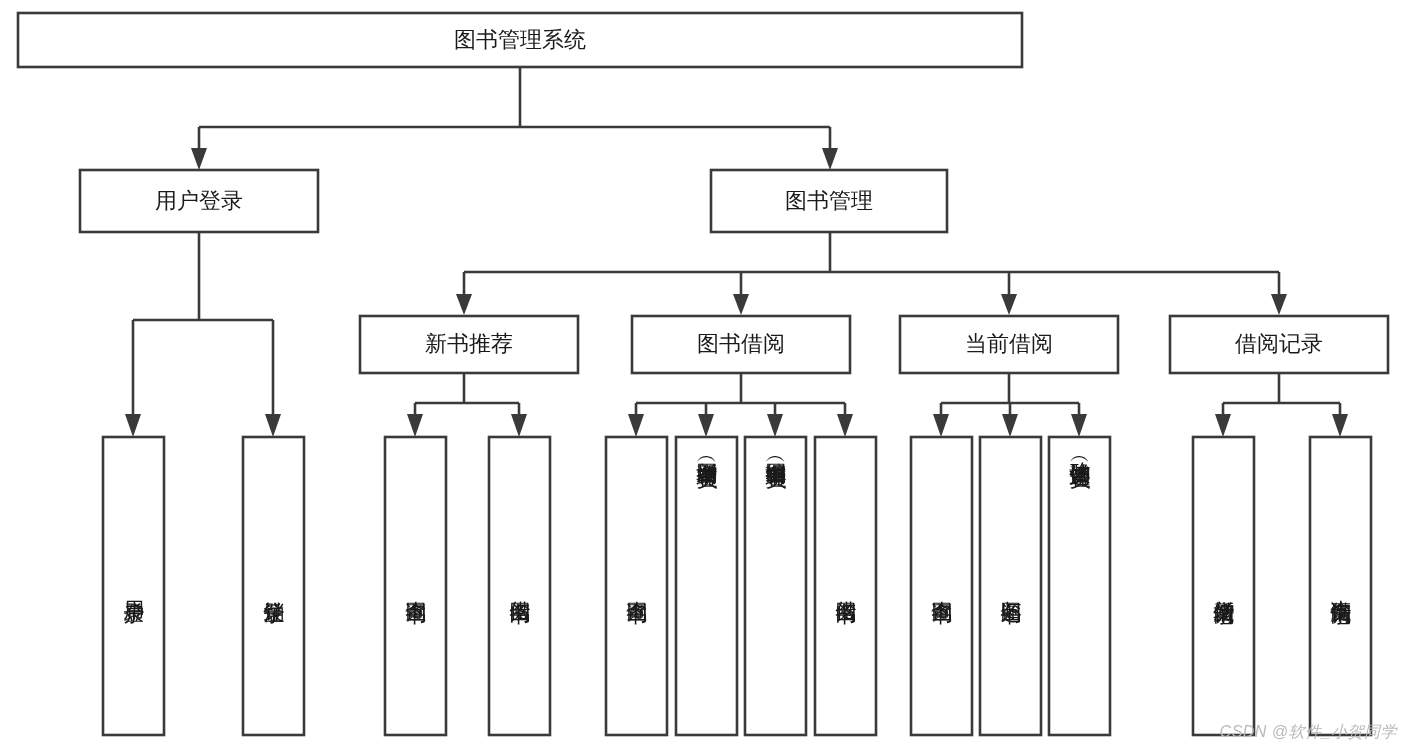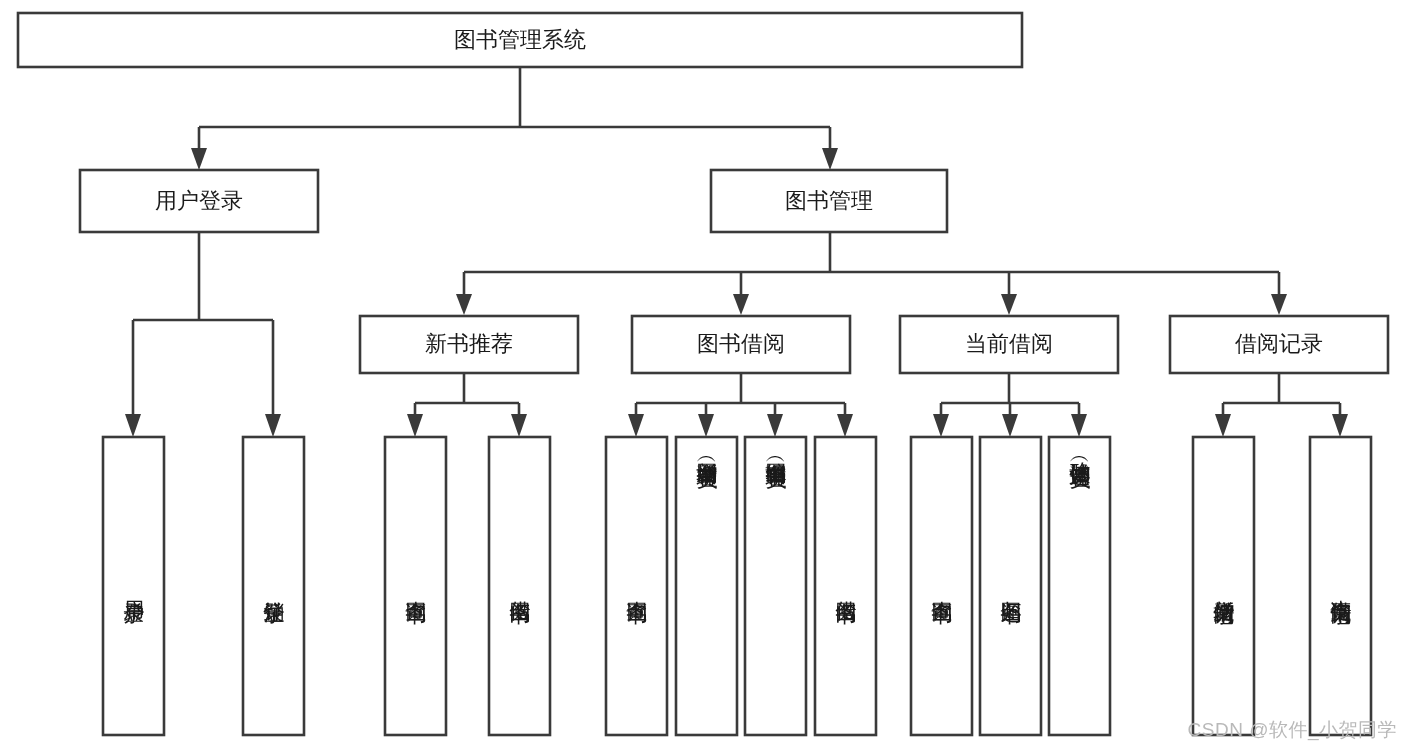--- a/index.html
+++ b/index.html
@@ -64,24 +64,25 @@
     display: flex;
     align-items: center;
     justify-content: center;
     pointer-events: none;
   }
   #watermark {
     position: absolute;
     right: 8px;
     bottom: 4px;
     font-family: "Liberation Sans", "DejaVu Sans", sans-serif;
-    font-size: 19px;
+    font-size: 16px;
     color: #b9b9b9;
     white-space: nowrap;
     letter-spacing: 0.5px;
+    font-style: italic;
   }
 </style>
 </head>
 <body>
 
 <div id="diagram-root">
 
   <svg id="tree-svg" viewBox="0 0 1405 747">
 
     <g>

